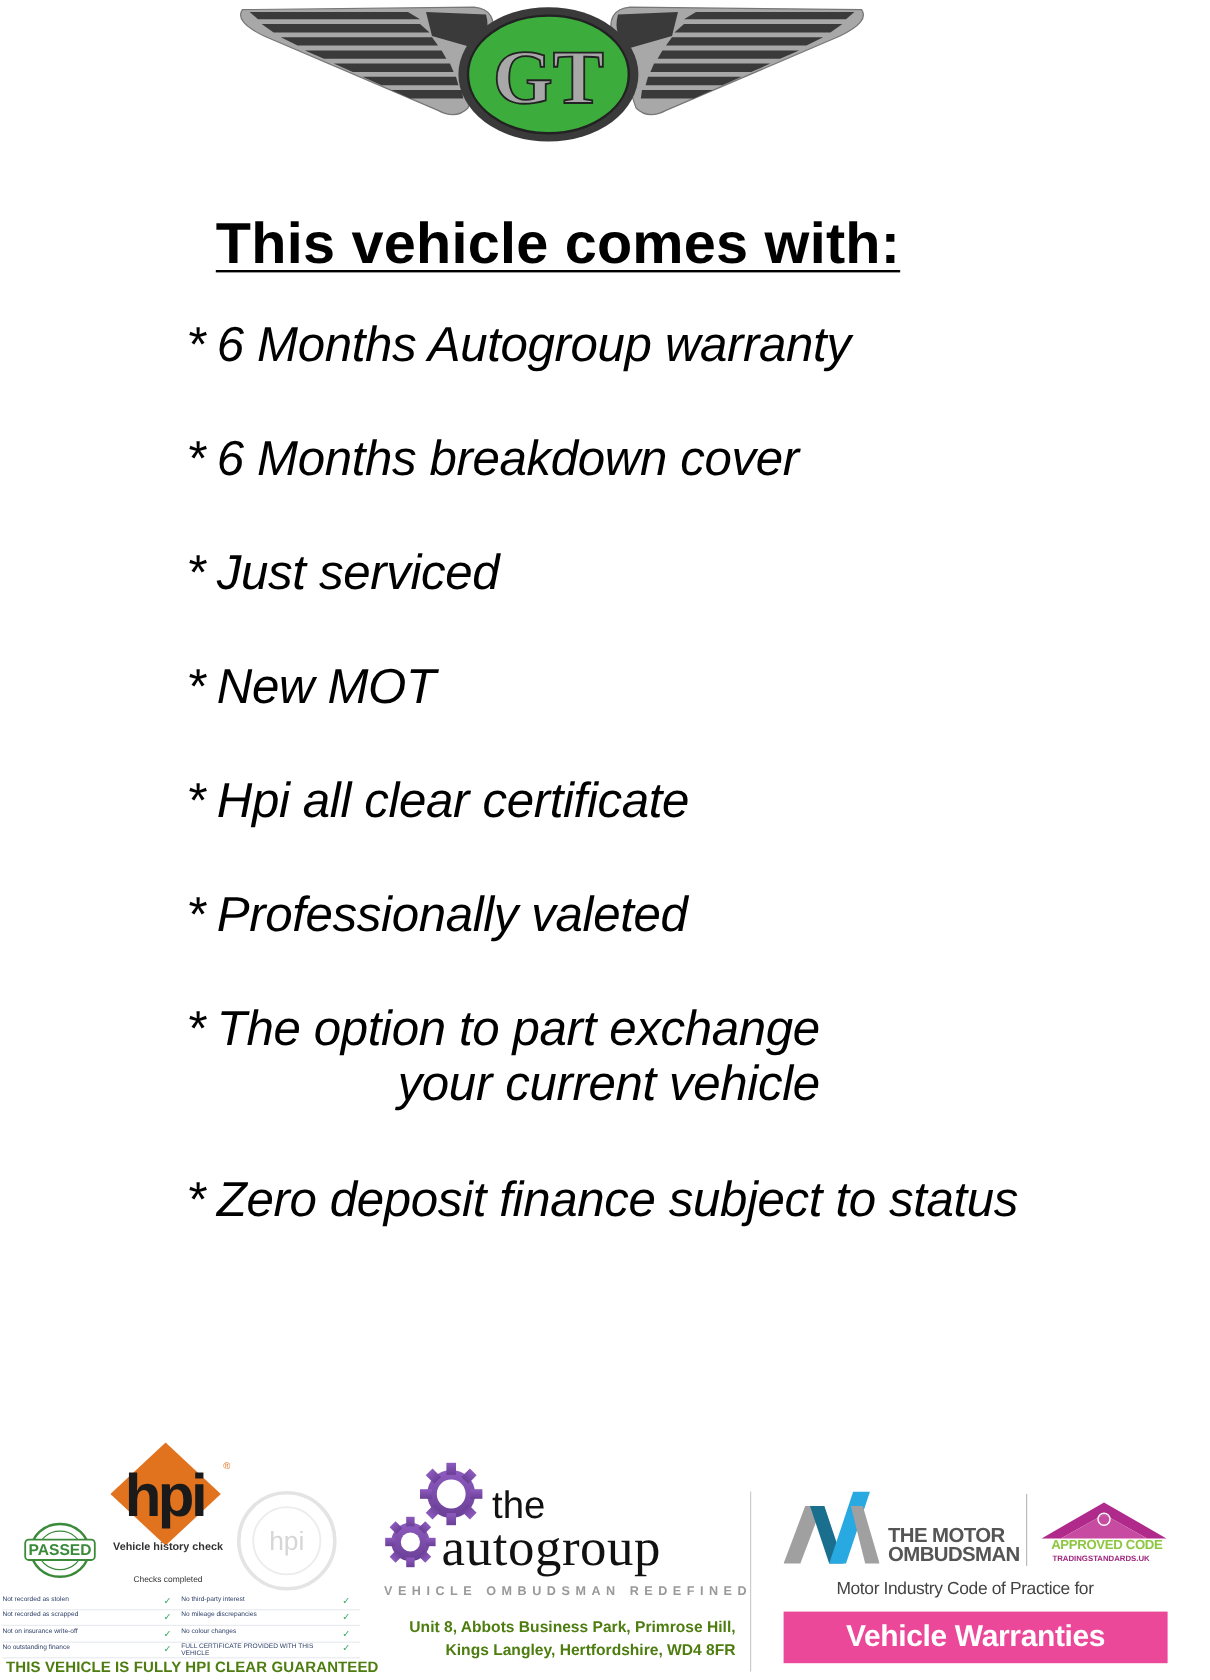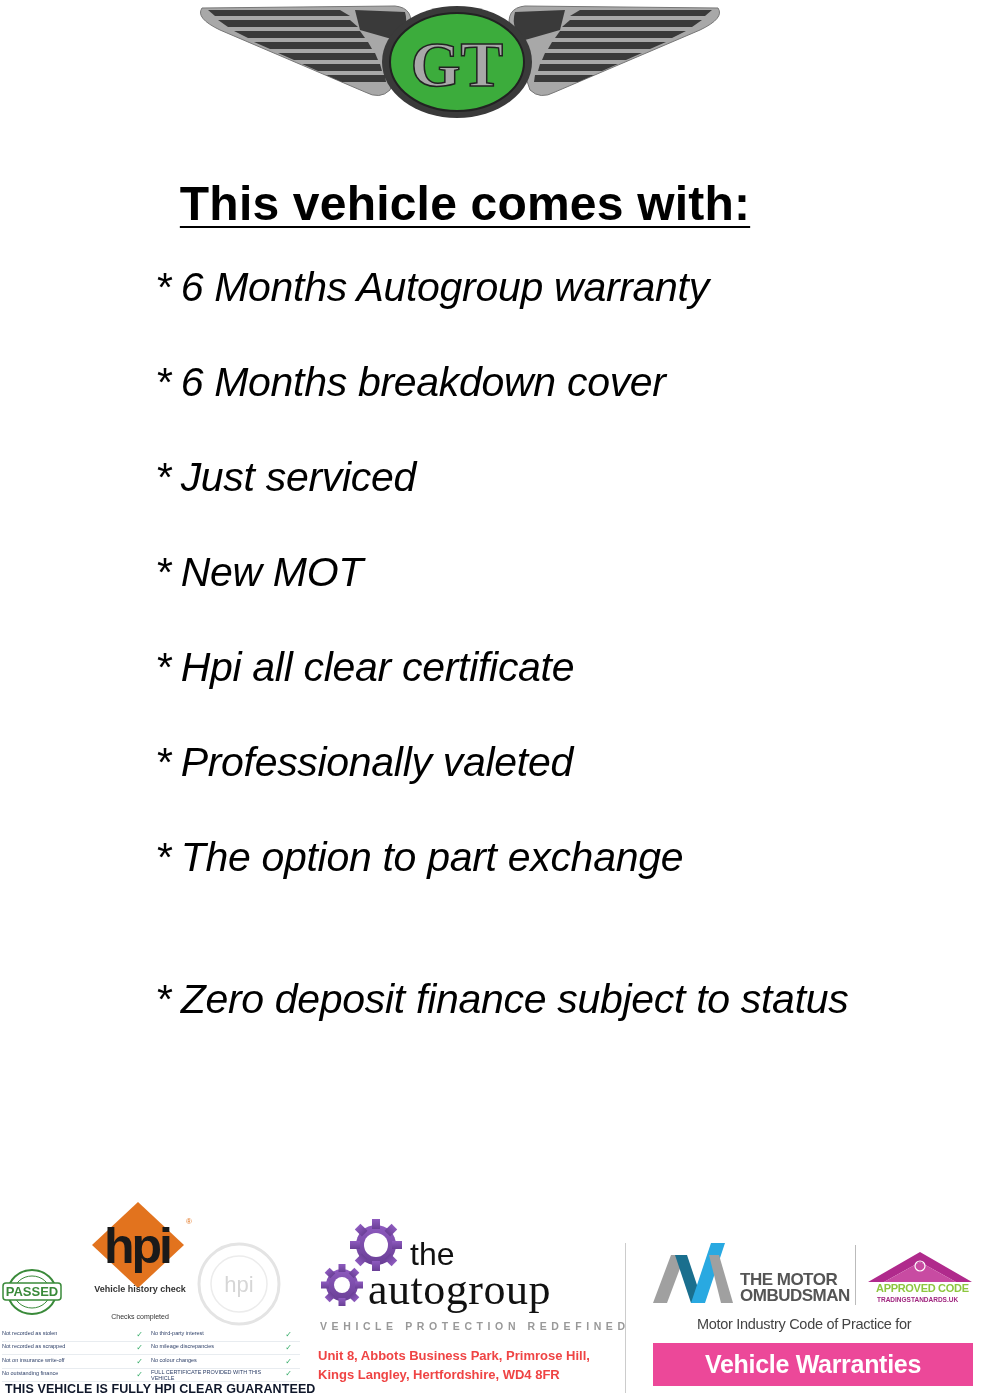--- a/index.html
+++ b/index.html
@@ -8,37 +8,37 @@
 
   
   #logo { left:190px; top:0; width:540px; height:125px; }
 
   
   #heading { left:0; width:930px; top:176px; text-align:center; font-weight:bold; font-size:48px; text-decoration:underline; text-decoration-thickness:2px; text-underline-offset:6px; letter-spacing:0.2px; }
 
   .item { position:absolute; left:157px; font-style:italic; font-size:41px; line-height:46px; white-space:nowrap; letter-spacing:-0.3px; }
   .item .star { font-style:normal; margin-right:8px; }
   .item .cont { display:block; padding-left:33px; }
-  .passed { left:0; top:1266px; width:64px; height:52px; }
+  .passed { left:18px; top:1266px; width:64px; height:52px; }
   .hpi-main { left:92px; top:1200px; width:100px; height:100px; }
   .hpi-ghost { left:195px; top:1240px; width:88px; height:88px; }
   .hpi-vhc { left:60px; top:1284px; width:160px; text-align:center; font-size:9px; font-weight:bold; color:#333; }
   .hpi-cc { left:60px; top:1313px; width:160px; text-align:center; font-size:7px; color:#333; }
   .hpi-grid { left:2px; top:1328px; width:298px; }
   .hpi-row { display:flex; height:12.5px; border-bottom:1px solid #e8ecf0; font-size:5.5px; color:#2c3e66; align-items:center; }
   .hpi-cell { width:149px; display:flex; justify-content:space-between; padding-right:8px; box-sizing:border-box; }
   .hpi-cell .ck { color:#3a6; font-size:8px; }
-  .hpi-guar { left:5px; top:1382px; font-size:12.5px; font-weight:bold; color:#0f172a; white-space:nowrap; letter-spacing:0.1px; }
+  .hpi-guar { left:5px; top:1382px; font-size:12.5px; font-weight:bold; color:#4d7c0f; white-space:nowrap; letter-spacing:0.1px; }
 
   
   .ag-gears { left:318px; top:1215px; width:100px; height:100px; }
   .ag-the { left:410px; top:1236px; font-size:32px; color:#111; }
   .ag-name { left:368px; top:1264px; font-size:44px; color:#111; letter-spacing:0.5px;font-family:Liberation Serif, serif; }
   .ag-tag { left:320px; top:1320px; font-size:10.5px; font-weight:bold; color:#999; letter-spacing:4.6px; white-space:nowrap; }
-  .ag-addr { left:318px; top:1346px; width:295px; text-align:left; font-size:13px; font-weight:bold; color:#ef4444; line-height:19px; }
+  .ag-addr { left:318px; top:1346px; width:295px; text-align:right; font-size:13px; font-weight:bold; color:#4d7c0f; line-height:19px; }
 
   .vdiv { left:625px; top:1243px; width:1px; height:150px; background:#ccc; }
 
   
   .mo-logo { left:653px; top:1243px; width:80px; height:62px; }
   .mo-text { left:740px; top:1272px; font-size:17px; font-weight:bold; color:#555; line-height:16px; letter-spacing:-0.5px; }
   .mo-div { left:855px; top:1245px; width:1px; height:60px; background:#bbb; }
   .ac-roof { left:868px; top:1250px; width:105px; height:38px; }
   .ac-text { left:876px; top:1282px; font-size:11px; font-weight:bold; color:#8dc63f; white-space:nowrap; letter-spacing:-0.3px; }
   .ac-sub { left:877px; top:1296px; font-size:6.5px; font-weight:bold; color:#a0257f; white-space:nowrap; }
@@ -96,20 +96,21 @@
   <span class="star">*</span><span>New MOT</span>
 </div>
 <div class="item" style="top:644px;">
   <span class="star">*</span><span>Hpi all clear certificate</span>
 </div>
 <div class="item" style="top:739px;">
   <span class="star">*</span><span>Professionally valeted</span>
 </div>
 <div class="item" style="top:834px;text-align:right;">
   <span class="star">*</span><span>The option to part exchange</span>
+  <span class="cont">your current vehicle</span>
 </div>
 <div class="item" style="top:976px;">
   <span class="star">*</span><span>Zero deposit finance subject to status</span>
 </div>
 
 <div class="abs passed">
   <svg width="64" height="52" viewBox="0 0 64 52">
     <ellipse cx="32" cy="26" rx="24" ry="22" fill="none" stroke="#3a8a3a" stroke-width="2"></ellipse>
     <ellipse cx="32" cy="26" rx="18" ry="16" fill="none" stroke="#3a8a3a" stroke-width="1"></ellipse>
     <rect x="3" y="17" width="58" height="17" rx="3" fill="#fff" stroke="#3a8a3a" stroke-width="1.5"></rect>
@@ -214,21 +215,21 @@
           <rect x="-3.5" y="-21" width="7" height="8" transform="rotate(135)"></rect>
         <rect x="-3.5" y="-21" width="7" height="8" transform="rotate(225)"></rect>
           <rect x="-3.5" y="-21" width="7" height="8" transform="rotate(315)"></rect>
       </g>
       <circle r="8" fill="#fff"></circle>
     </g>
   </svg>
 </div>
 <div class="abs ag-the">the</div>
 <div class="abs ag-name">autogroup</div>
-<div class="abs ag-tag">VEHICLE PROTECTION REDEFINED</div>
+<div class="abs ag-tag">VEHICLE OMBUDSMAN REDEFINED</div>
 <div class="abs ag-addr">
   <div>Unit 8, Abbots Business Park, Primrose Hill,</div>
   <div>Kings Langley, Hertfordshire, WD4 8FR</div>
 </div>
 
 <div class="abs vdiv"></div>
 
 <div class="abs mo-logo">
   <svg width="80" height="62" viewBox="0 0 80 62">
     <polygon points="0,60 18,12 32,12 14,60" fill="#a0a0a0"></polygon>

